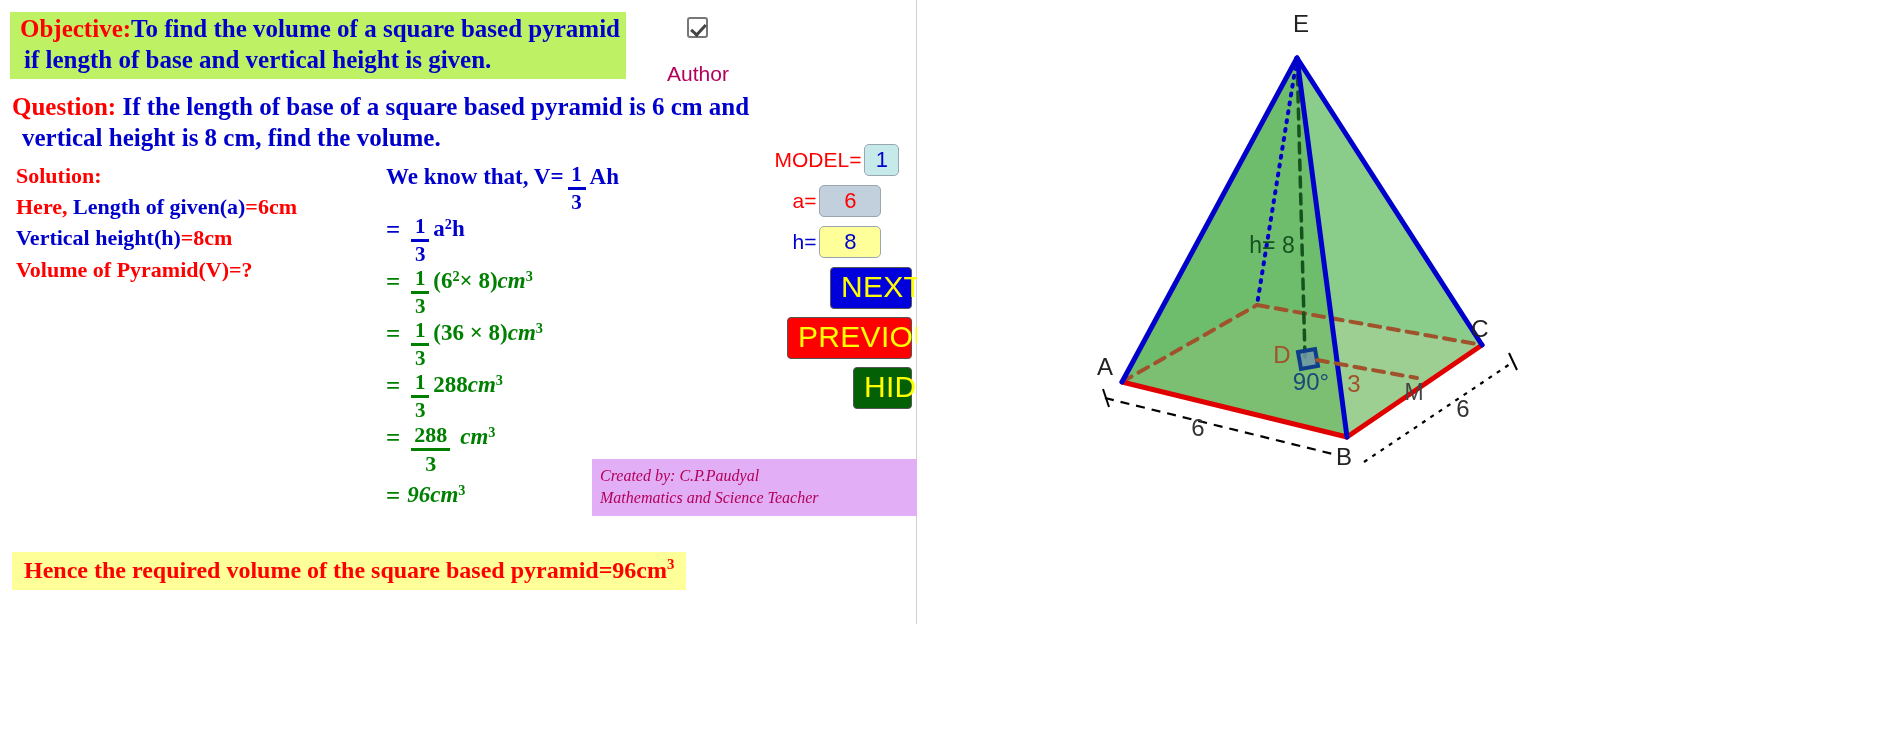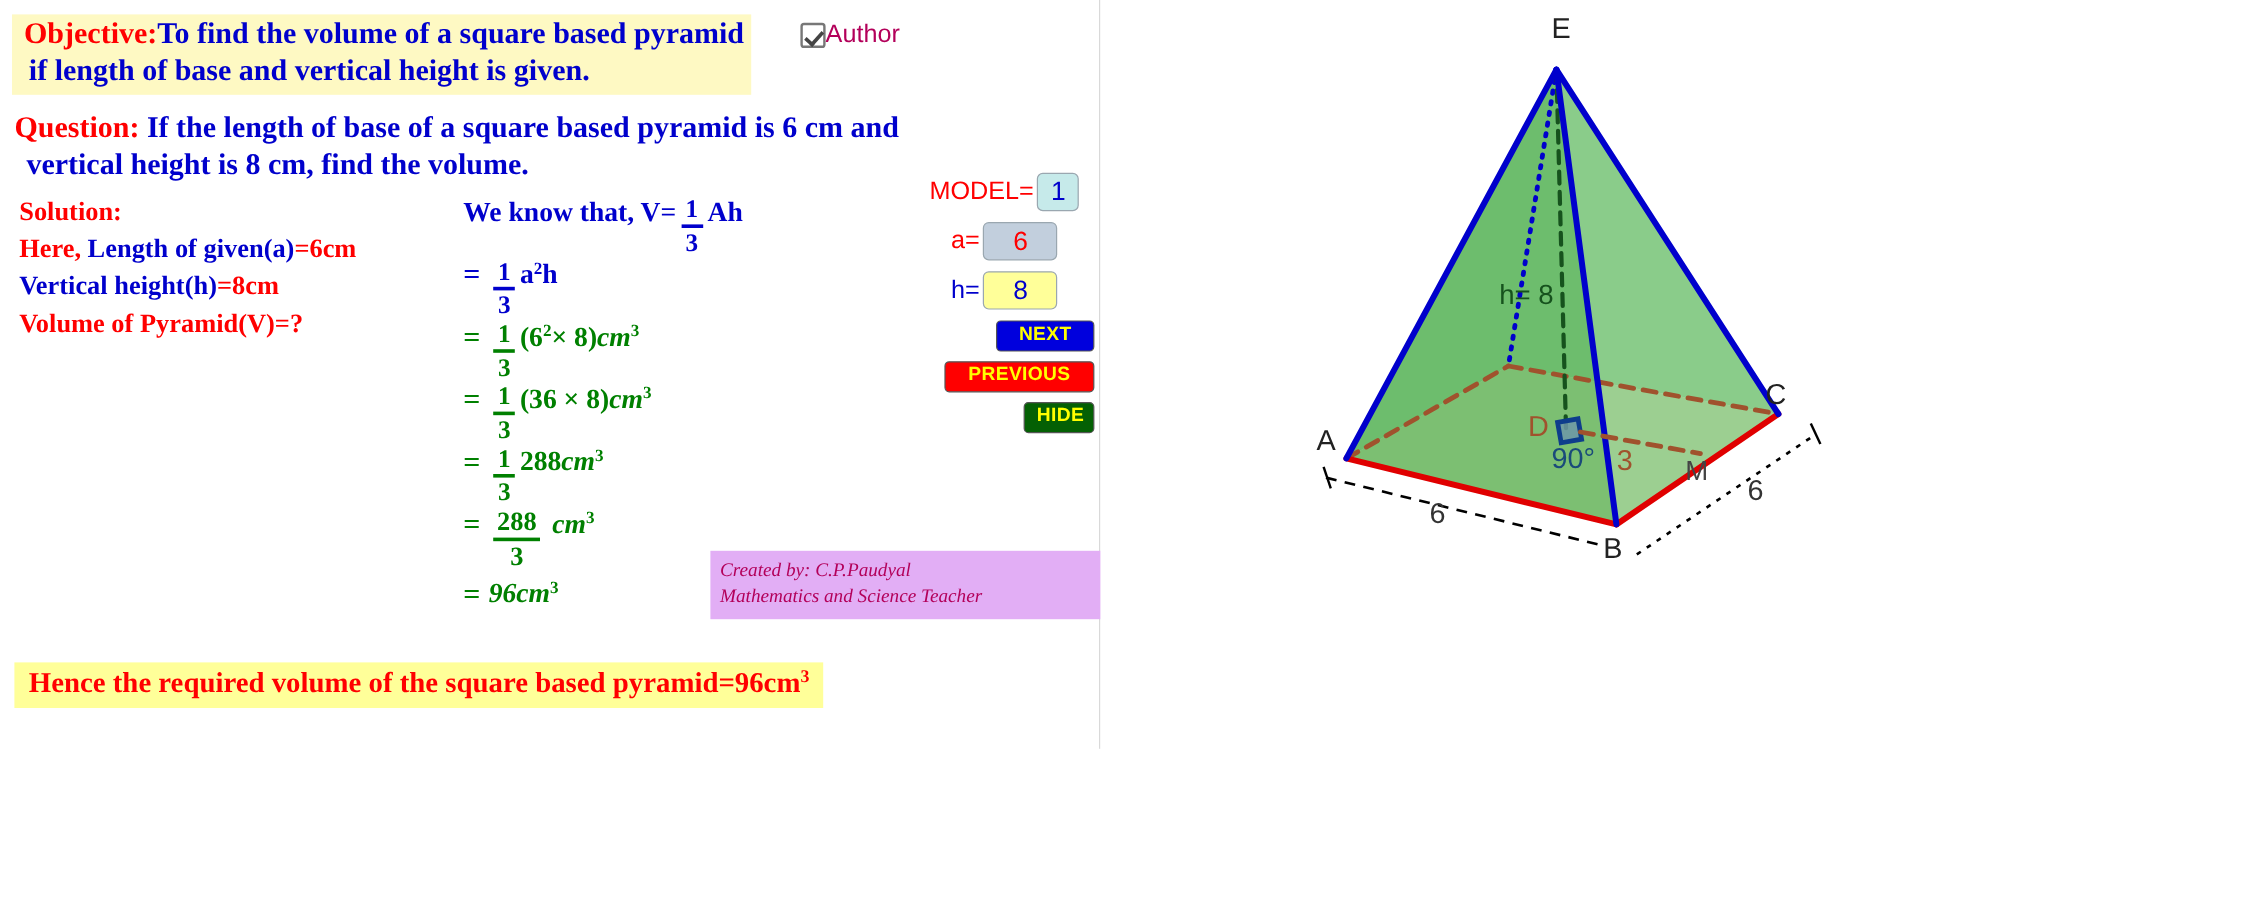--- a/index.html
+++ b/index.html
@@ -18,32 +18,32 @@
     position: absolute; left: 916px; top: 0; width: 1px; height: 624px;
     background: #d0d0d0;
   }
   .red   { color: #ff0000; }
   .blue  { color: #0000cc; }
   .green { color: #008000; }
 
   
   #objective-banner {
     position: absolute; left: 10px; top: 12px;
-    background: #fef9c3;
+    background: #bef264;
     padding: 2px 6px 4px 10px;
     line-height: 1.22;
     font-size: 25px; font-weight: bold;
     white-space: nowrap;
   }
   #objective-banner .line2 { display: block; padding-left: 4px; }
 
   
   #author-row {
     position: absolute; left: 667px; top: 17px;
-    display: flex; align-items: center; gap: 0;
+    display: flex; align-items: center; gap: 24px; flex-direction: column;
   }
   .checkbox {
     width: 21px; height: 21px;
     border: 2px solid #777; border-radius: 3px; background: #fff;
     position: relative;
   }
   .checkbox::after {
     content: "";
     position: absolute; left: 5px; top: 2px;
     width: 6px; height: 12px;
@@ -107,21 +107,21 @@
     border: 1px solid #9aa7b0; border-radius: 5px;
     font-size: 22px; text-align: center; padding: 2px 0;
   }
   #model-value { width: 35px; background: #c6eaea; color: #0000cc; }
   #a-value { width: 62px; background: #c2cfdd; color: #ff0000; }
   #h-value { width: 62px; background: #ffff99; color: #0000cc; }
 
   .ctrl-btn {
     display: block; margin-left: auto;
     border: 1px solid #555; border-radius: 4px;
-    font-size: 16px; font-weight: bold; text-align: center;
+    font-size: 30px; font-weight: normal; text-align: center;
     padding: 2px 10px 4px 10px;
     color: #ffff00;
     font-family: "Liberation Sans", sans-serif;
     cursor: pointer;
     letter-spacing: 0.3px;
   }
   #btn-next      { background: #0000dd; margin-bottom: 8px; width: 82px; }
   #btn-previous  { background: #ff0000; margin-bottom: 8px; width: 125px; }
   #btn-hide      { background: #046004; width: 59px; }
 

